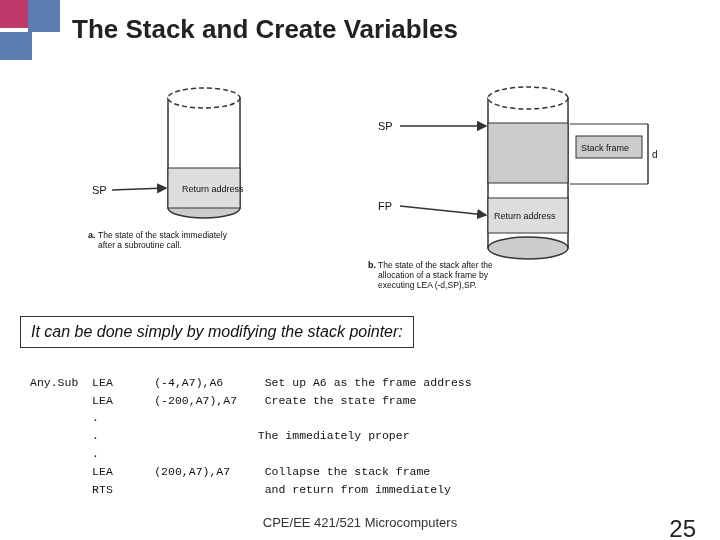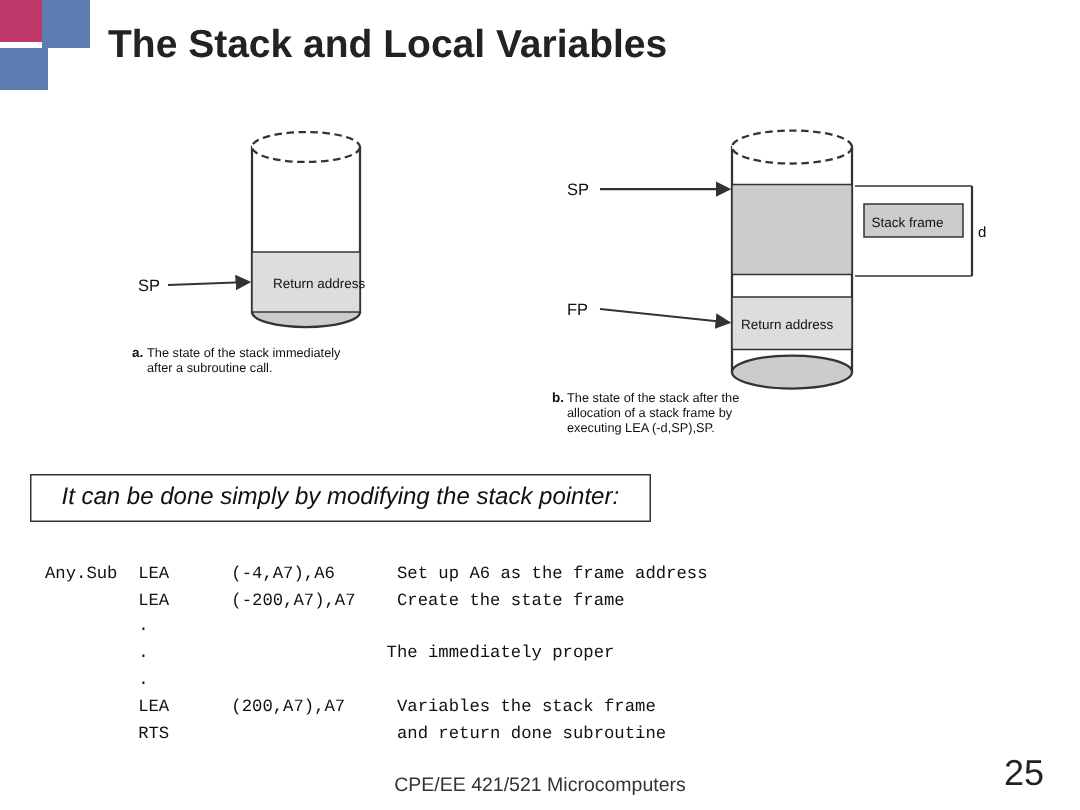--- a/index.html
+++ b/index.html
@@ -66,21 +66,21 @@
     
     .diagram-area {
       width: 100%;
       height: 240px;
       margin-bottom: 8px;
     }
 
     
     .highlight-box {
       border: 1.5px solid #333;
-      padding: 6px 20px;
+      padding: 6px 10px;
       font-size: 16px;
       font-style: italic;
       color: #111;
       display: inline-block;
       margin-bottom: 8px;
       background: #fff;
     }
 
     
     .code-area {
@@ -93,21 +93,21 @@
     }
 
     
     .footer {
       position: absolute;
       bottom: 10px;
       left: 0;
       right: 0;
       display: flex;
       justify-content: center;
-      align-items: flex-end;
+      align-items: flex-start;
       margin-top: 48px;
     }
     .footer-text {
       font-size: 13px;
       color: #333;
     }
     .footer-page {
       position: absolute;
       right: 24px;
       font-size: 24px;
@@ -122,21 +122,21 @@
   </style>
 </head>
 <body>
 
 <div class="header-accent">
   <div class="accent-pink"></div>
   <div class="accent-blue"></div>
   <div class="accent-blue2"></div>
 </div>
 
-<div class="page-title">The Stack and Local Variables</div>
+<div class="page-title">The Stack and Create Variables</div>
 
 <div class="main-content">
 
   
   <div class="diagram-area">
     <svg width="680" height="238" viewBox="0 0 680 238">
 
       <rect x="148" y="30" width="72" height="110" fill="white" stroke="#333" stroke-width="1.5"></rect>
 
       <ellipse cx="184" cy="30" rx="36" ry="10" fill="white" stroke="#333" stroke-width="1.5" stroke-dasharray="5,3"></ellipse>
@@ -198,22 +198,22 @@
     <span>It can be done simply by modifying the stack pointer:</span>
   </div>
 
   
   <div class="code-area">
 <span>Any.Sub  LEA      (-4,A7),A6      Set up A6 as the frame address</span>
 <span>         LEA      (-200,A7),A7    Create the state frame</span>
 <span>         .</span>
 <span>         .                       The immediately proper</span>
 <span>         .</span>
-<span>         LEA      (200,A7),A7     Variables the stack frame</span>
-<span>         RTS                      and return done subroutine</span>
+<span>         LEA      (200,A7),A7     Collapse the stack frame</span>
+<span>         RTS                      and return from immediately</span>
   </div>
 
 </div>
 
 <div class="footer">
   <span class="footer-text">CPE/EE 421/521 Microcomputers</span>
   <span class="footer-page">25</span>
 </div>
 
 </body></html>

